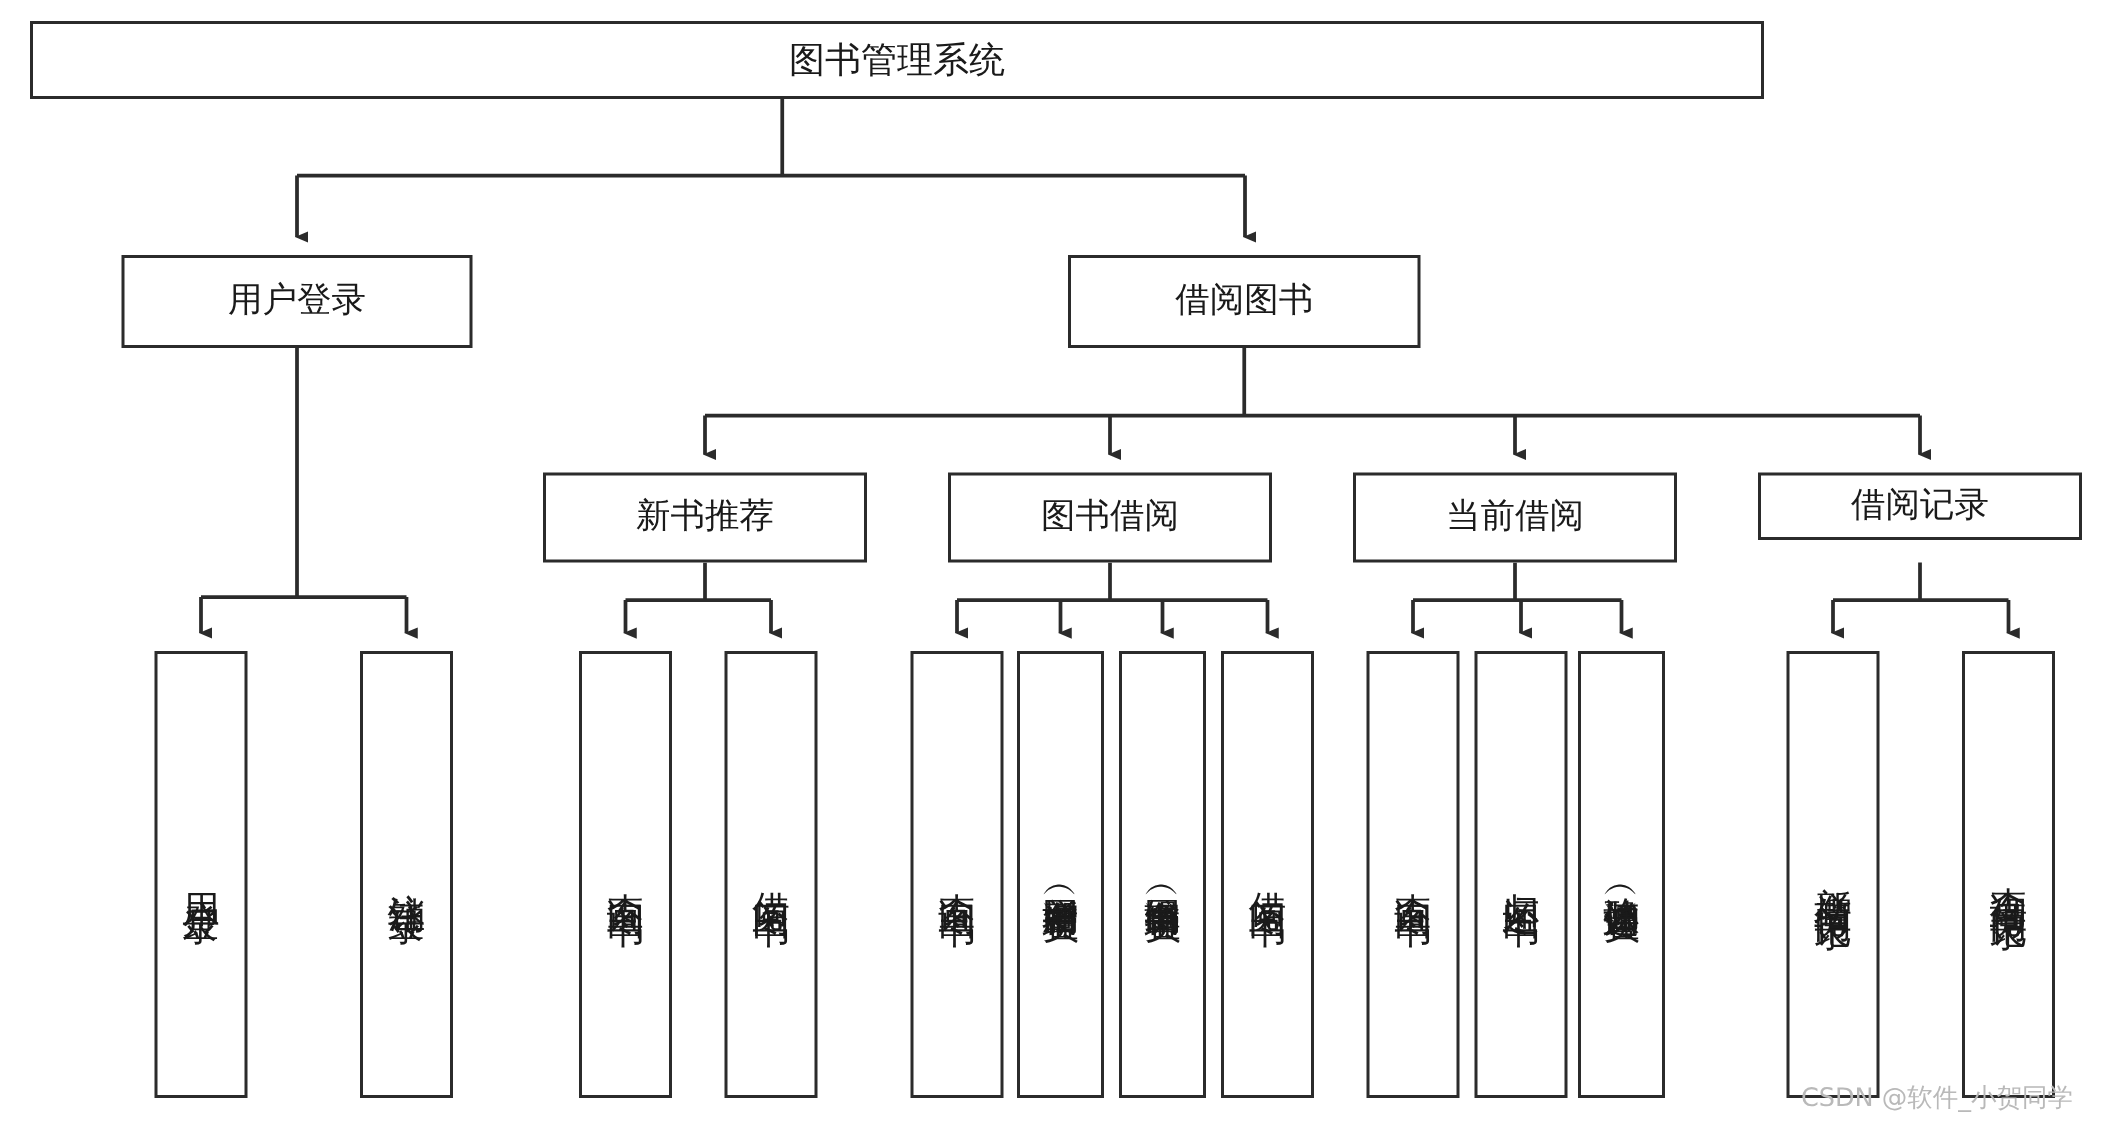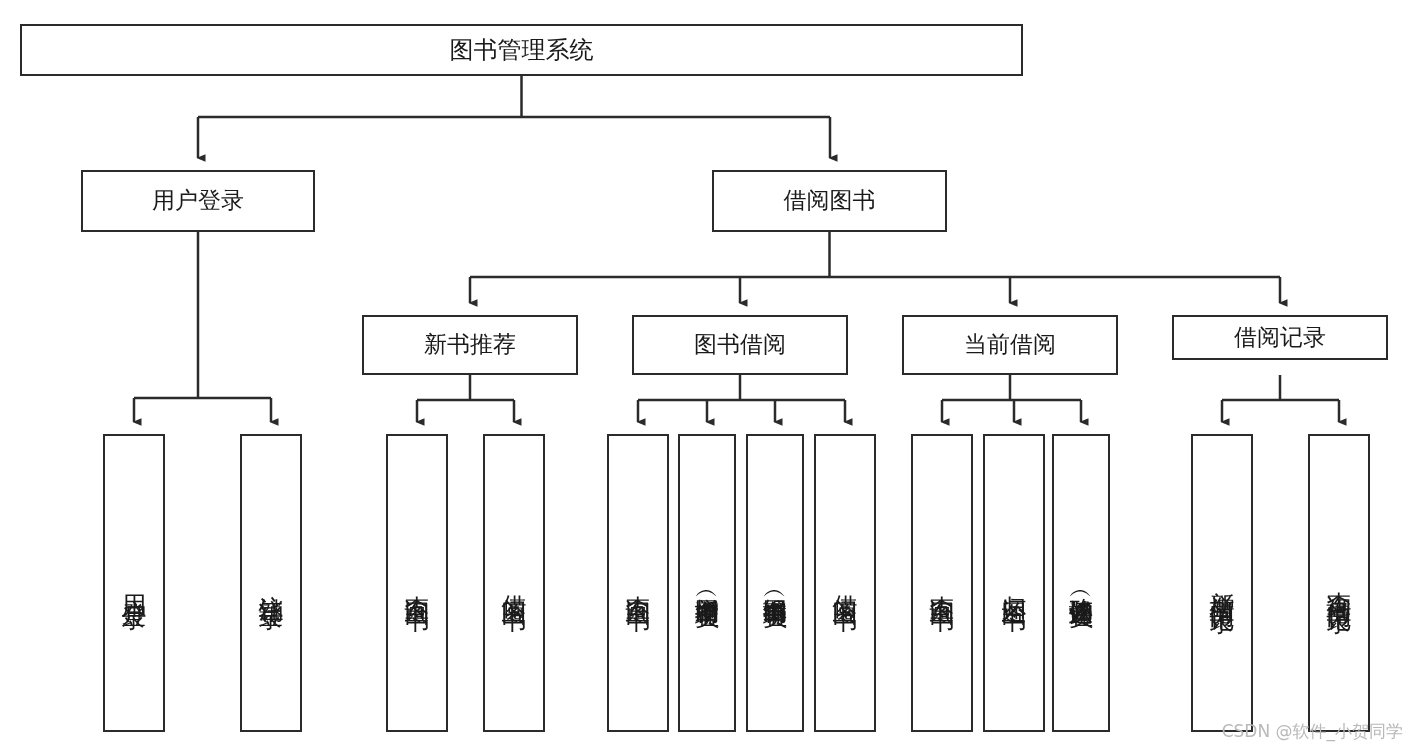--- a/index.html
+++ b/index.html
@@ -57,21 +57,21 @@
     font-size: 25px;
     letter-spacing: 4px;
     line-height: 1;
   }
   .node.vert.tight .lbl {
     font-size: 24px;
     letter-spacing: 1px;
   }
   .watermark {
     position: absolute;
-    right: 2px;
+    right: 23px;
     bottom: 4px;
     font-size: 17px;
     color: #b9b9b9;
     z-index: 5;
     white-space: nowrap;
   }
 </style>
 </head>
 <body>
 
@@ -123,21 +123,21 @@
       <path d="M 1081 400 L 1081 422" marker-end="url(#arrow)"></path>
 
       <path d="M 1280 375 L 1280 400"></path>
       <path d="M 1222 400 L 1339 400"></path>
       <path d="M 1222 400 L 1222 422" marker-end="url(#arrow)"></path>
       <path d="M 1339 400 L 1339 422" marker-end="url(#arrow)"></path>
 
     </g>
   </svg>
 
-  <div class="node root horiz" style="left: 20px; top: 14px; width: 1003px; height: 52px; margin-top: 10px;">
+  <div class="node root horiz" style="left: 20px; top: 14px; width: 1156px; height: 52px;">
     <span class="lbl">图书管理系统</span>
   </div>
 
   <div class="node horiz" style="left: 81px; top: 170px; width: 234px; height: 62px;">
     <span class="lbl">用户登录</span>
   </div>
   <div class="node horiz" style="left: 712px; top: 170px; width: 235px; height: 62px;">
     <span class="lbl">借阅图书</span>
   </div>
 

